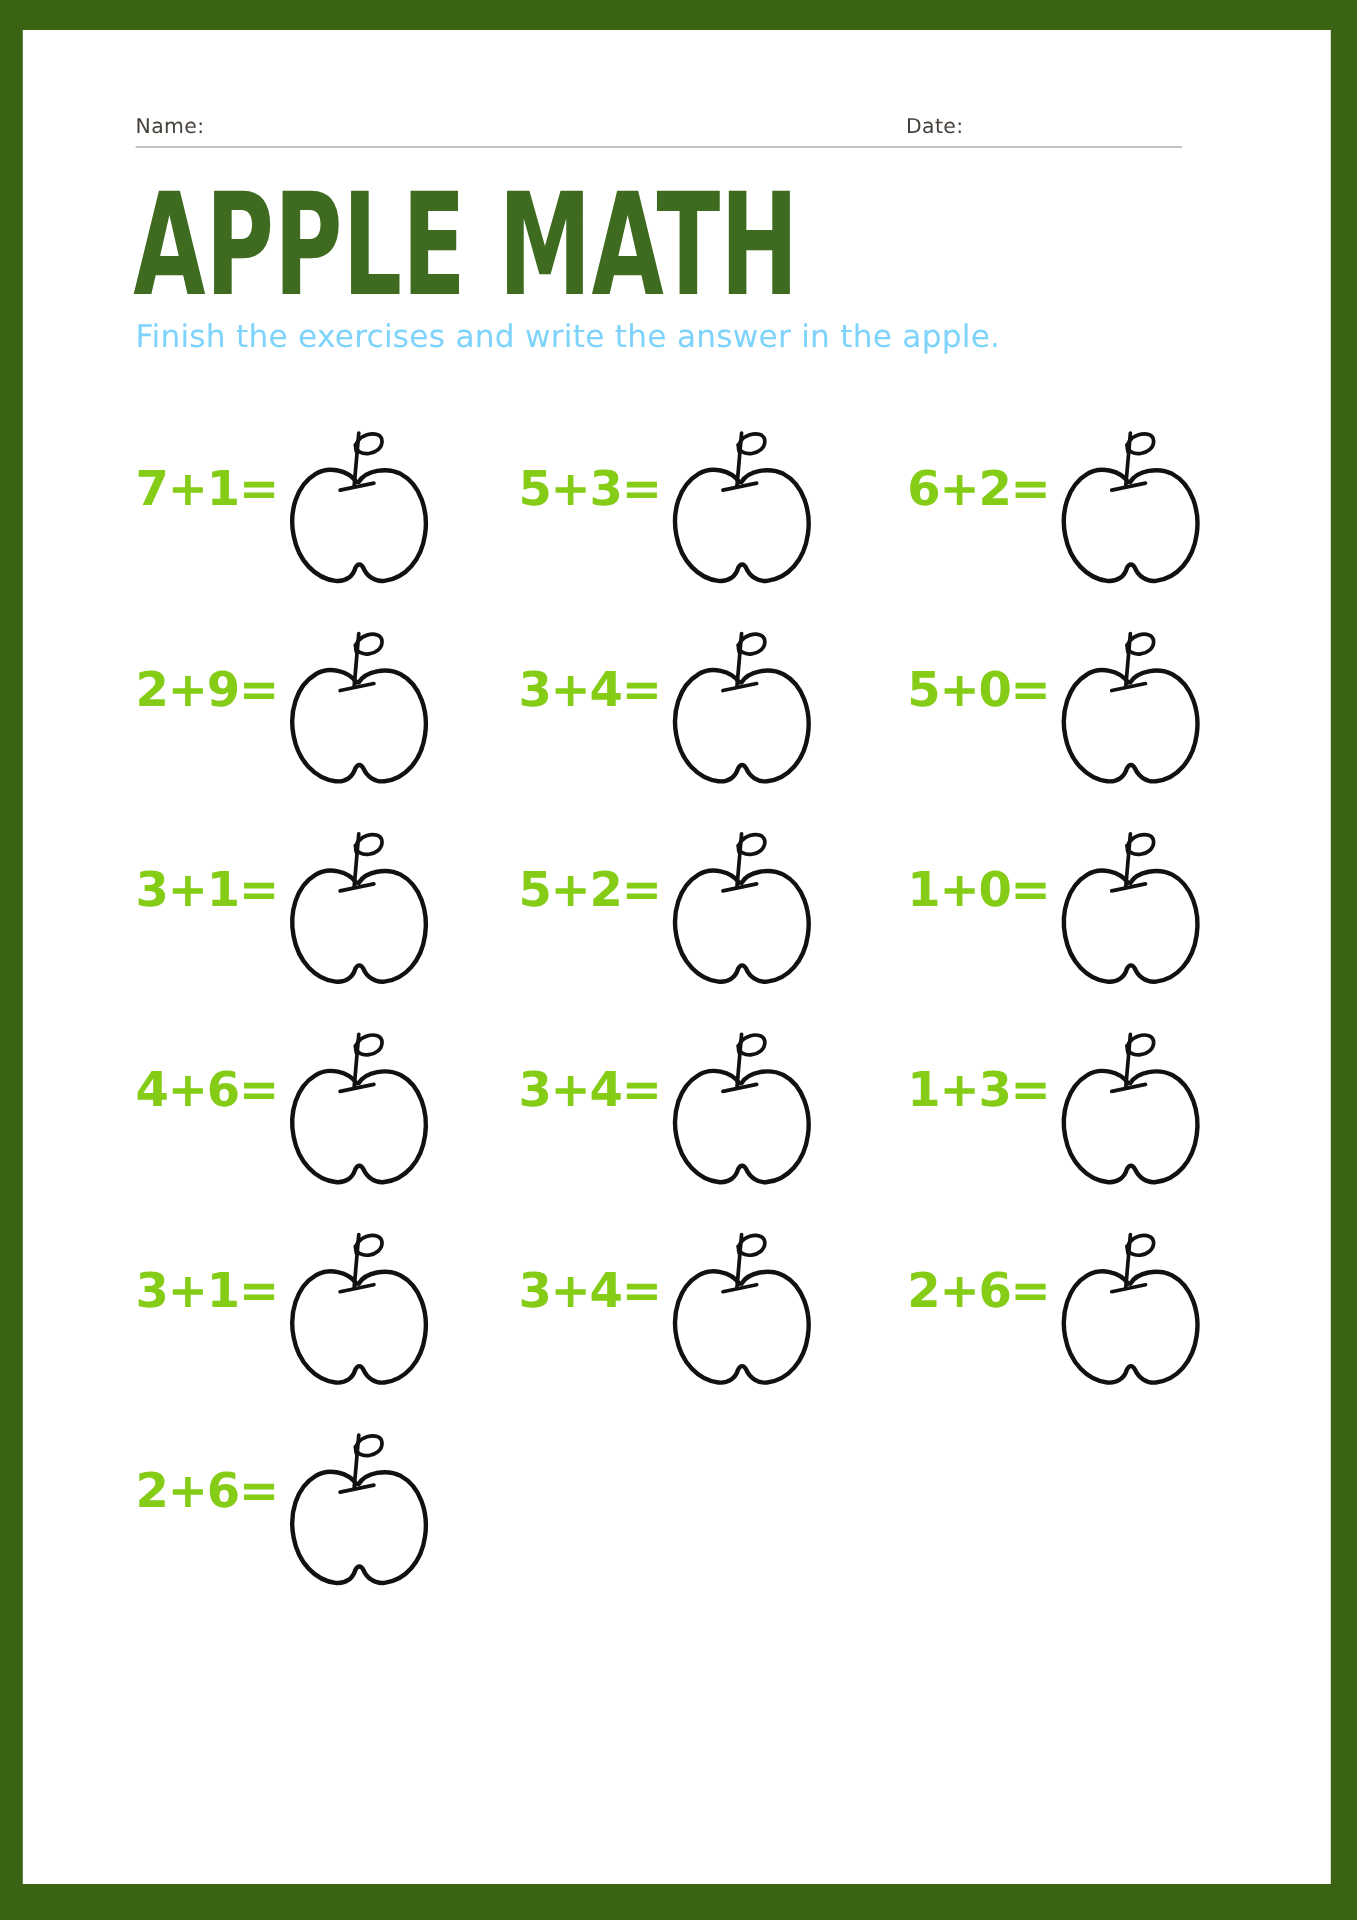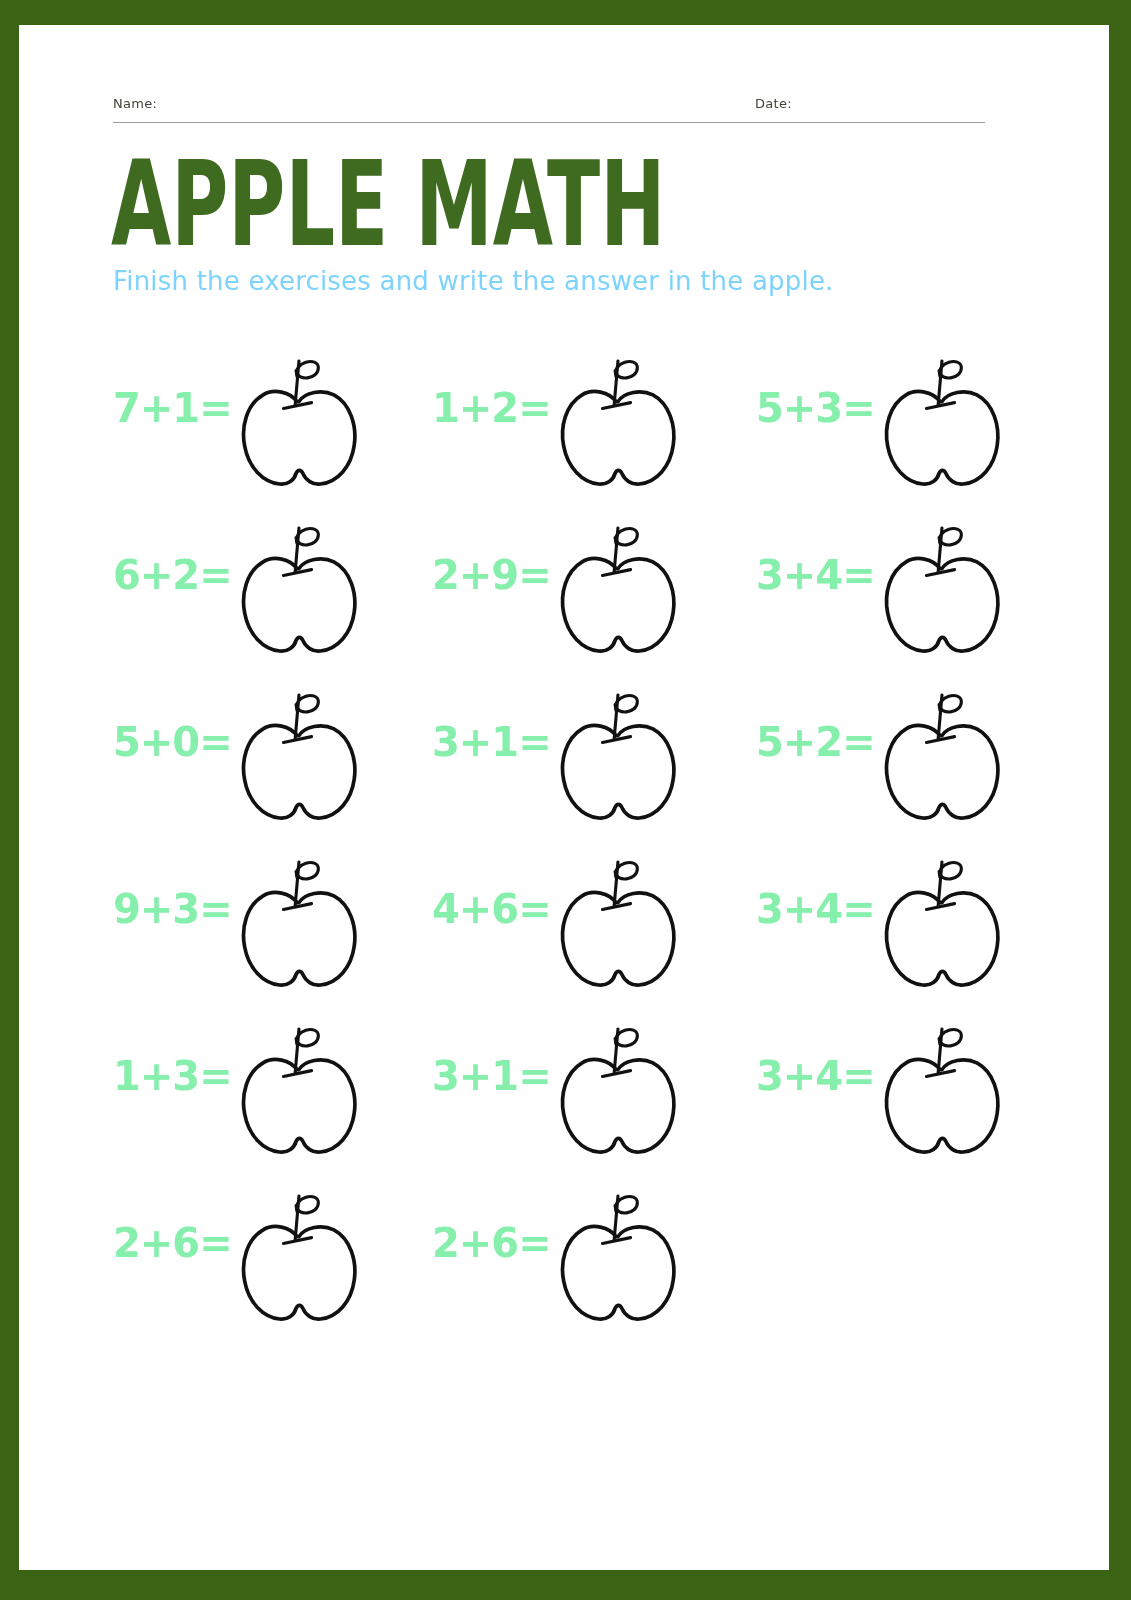--- a/index.html
+++ b/index.html
@@ -9,21 +9,21 @@
     background:#3a6413;
     font-family:"DejaVu Sans","Liberation Sans",sans-serif;
     overflow:hidden;
   }
   .sheet{
     position:absolute;left:19px;top:25px;right:22px;bottom:30px;
     background:#ffffff;
   }
   .hdr-label{
     position:absolute;top:96px;
-    font-size:13px;color:#46413b;letter-spacing:.3px;
+    font-size:17px;color:#46413b;letter-spacing:.3px;
   }
   .name-label{left:113px;}
   .date-label{left:755px;}
   .hdr-line{
     position:absolute;left:113px;top:122px;width:872px;height:0;
     border-top:1.5px solid #9b9b9b;
   }
   .title{
     position:absolute;left:111px;top:145px;
     font-size:118px;font-weight:bold;line-height:1;
@@ -39,21 +39,21 @@
     position:absolute;left:113px;top:338px;
     display:grid;
     grid-template-columns:319px 324px 262px;
     grid-auto-rows:167px;
   }
   .cell{
     display:flex;align-items:center;
   }
   .eq{
     width:122px;flex:0 0 auto;
-    font-size:40px;font-weight:bold;color:#86efac;
+    font-size:40px;font-weight:bold;color:#84cc16;
     letter-spacing:-1px;
     margin-bottom:28px;
     white-space:nowrap;
   }
   .apple{
     width:126px;height:142px;flex:0 0 auto;
   }
 </style>
 </head>
 <body>
@@ -74,31 +74,20 @@
     <svg class="apple" viewBox="0 0 130 142" aria-hidden="true">
       <g fill="none" stroke="#111111" stroke-linecap="round" stroke-linejoin="round">
         <path stroke-width="3.2" d="M66,8 L62,54"></path>
         <path stroke-width="3.2" d="M64,24 C59,9 86,3 86,15 C86,27 64,30 63,18"></path>
         <path stroke-width="3.2" d="M50,57 L79,51"></path>
         <path stroke-width="3.8" d="M64,50 C57,40 40,36 29,43 C12,53 6,76 10,96 C14,118 29,133 46,135 C55,136 61,131 63,124 C65,120 68,120 70,124 C73,131 80,136 88,135 C106,133 120,117 123,95 C126,75 119,52 102,43 C90,37 72,40 66,50"></path>
       </g>
     </svg>
   </div>
 
-  <div class="cell">
-    <span class="eq">1+2=</span>
-    <svg class="apple" viewBox="0 0 130 142" aria-hidden="true">
-      <g fill="none" stroke="#111111" stroke-linecap="round" stroke-linejoin="round">
-        <path stroke-width="3.2" d="M66,8 L62,54"></path>
-        <path stroke-width="3.2" d="M64,24 C59,9 86,3 86,15 C86,27 64,30 63,18"></path>
-        <path stroke-width="3.2" d="M50,57 L79,51"></path>
-        <path stroke-width="3.8" d="M64,50 C57,40 40,36 29,43 C12,53 6,76 10,96 C14,118 29,133 46,135 C55,136 61,131 63,124 C65,120 68,120 70,124 C73,131 80,136 88,135 C106,133 120,117 123,95 C126,75 119,52 102,43 C90,37 72,40 66,50"></path>
-      </g>
-    </svg>
-  </div>
 
   <div class="cell">
     <span class="eq">5+3=</span>
     <svg class="apple" viewBox="0 0 130 142" aria-hidden="true">
       <g fill="none" stroke="#111111" stroke-linecap="round" stroke-linejoin="round">
         <path stroke-width="3.2" d="M66,8 L62,54"></path>
         <path stroke-width="3.2" d="M64,24 C59,9 86,3 86,15 C86,27 64,30 63,18"></path>
         <path stroke-width="3.2" d="M50,57 L79,51"></path>
         <path stroke-width="3.8" d="M64,50 C57,40 40,36 29,43 C12,53 6,76 10,96 C14,118 29,133 46,135 C55,136 61,131 63,124 C65,120 68,120 70,124 C73,131 80,136 88,135 C106,133 120,117 123,95 C126,75 119,52 102,43 C90,37 72,40 66,50"></path>
       </g>
@@ -171,21 +160,21 @@
       <g fill="none" stroke="#111111" stroke-linecap="round" stroke-linejoin="round">
         <path stroke-width="3.2" d="M66,8 L62,54"></path>
         <path stroke-width="3.2" d="M64,24 C59,9 86,3 86,15 C86,27 64,30 63,18"></path>
         <path stroke-width="3.2" d="M50,57 L79,51"></path>
         <path stroke-width="3.8" d="M64,50 C57,40 40,36 29,43 C12,53 6,76 10,96 C14,118 29,133 46,135 C55,136 61,131 63,124 C65,120 68,120 70,124 C73,131 80,136 88,135 C106,133 120,117 123,95 C126,75 119,52 102,43 C90,37 72,40 66,50"></path>
       </g>
     </svg>
   </div>
 
   <div class="cell">
-    <span class="eq">9+3=</span>
+    <span class="eq">1+0=</span>
     <svg class="apple" viewBox="0 0 130 142" aria-hidden="true">
       <g fill="none" stroke="#111111" stroke-linecap="round" stroke-linejoin="round">
         <path stroke-width="3.2" d="M66,8 L62,54"></path>
         <path stroke-width="3.2" d="M64,24 C59,9 86,3 86,15 C86,27 64,30 63,18"></path>
         <path stroke-width="3.2" d="M50,57 L79,51"></path>
         <path stroke-width="3.8" d="M64,50 C57,40 40,36 29,43 C12,53 6,76 10,96 C14,118 29,133 46,135 C55,136 61,131 63,124 C65,120 68,120 70,124 C73,131 80,136 88,135 C106,133 120,117 123,95 C126,75 119,52 102,43 C90,37 72,40 66,50"></path>
       </g>
     </svg>
   </div>
 

